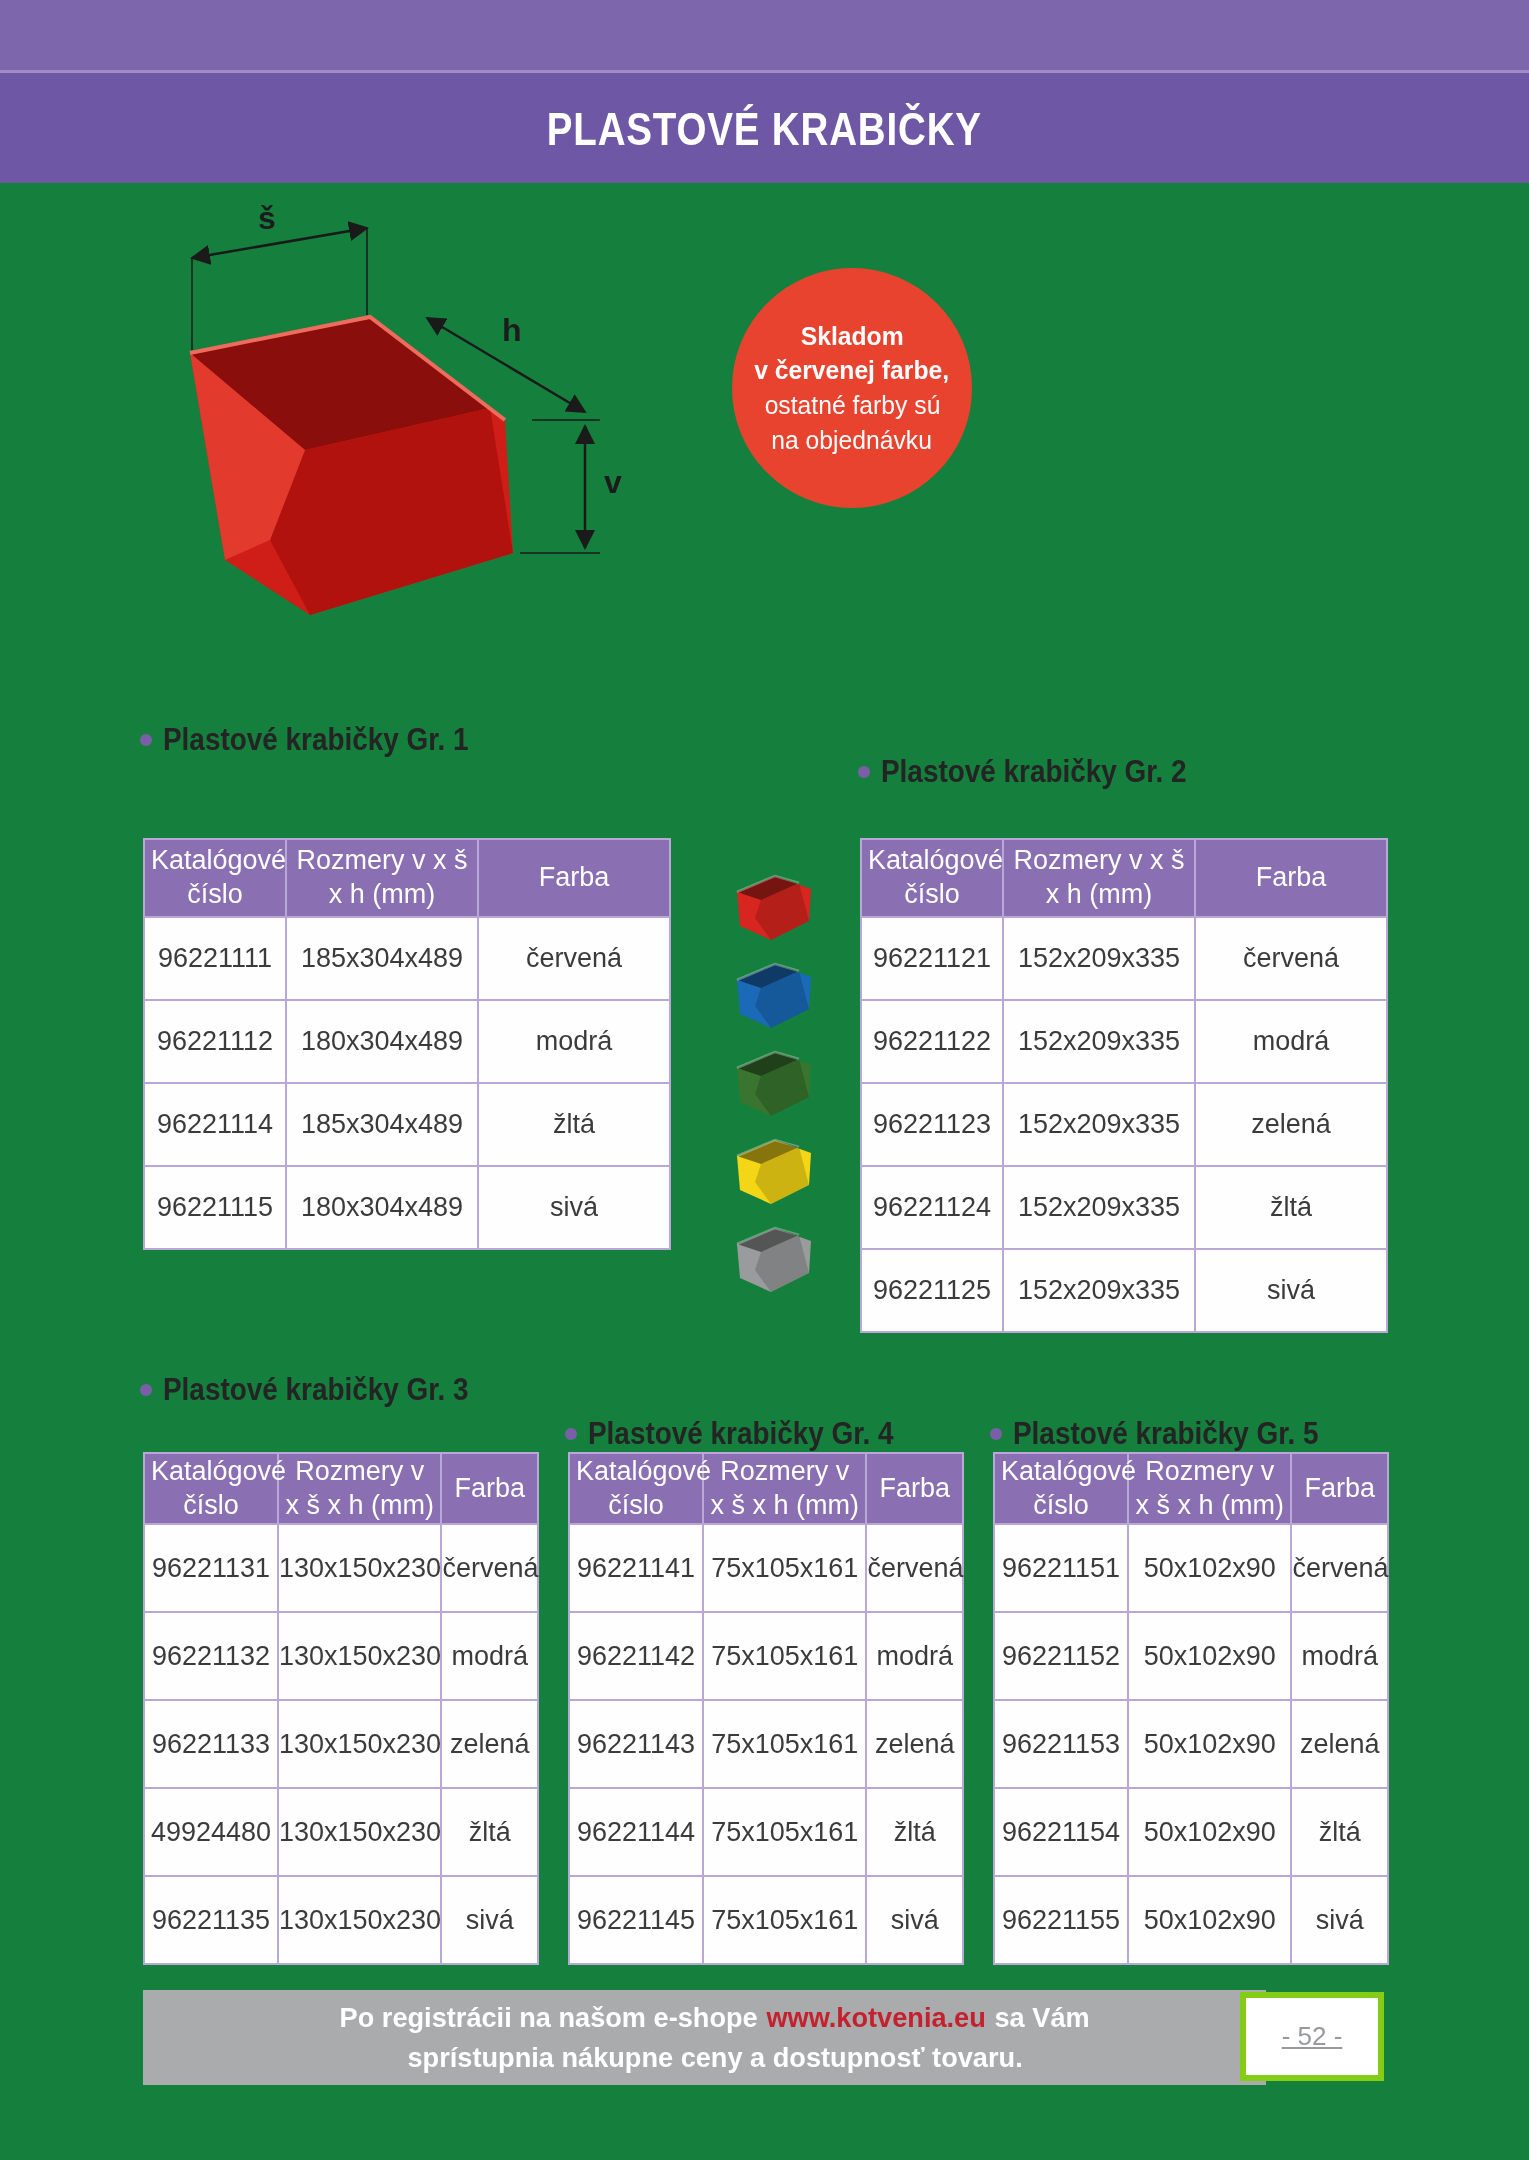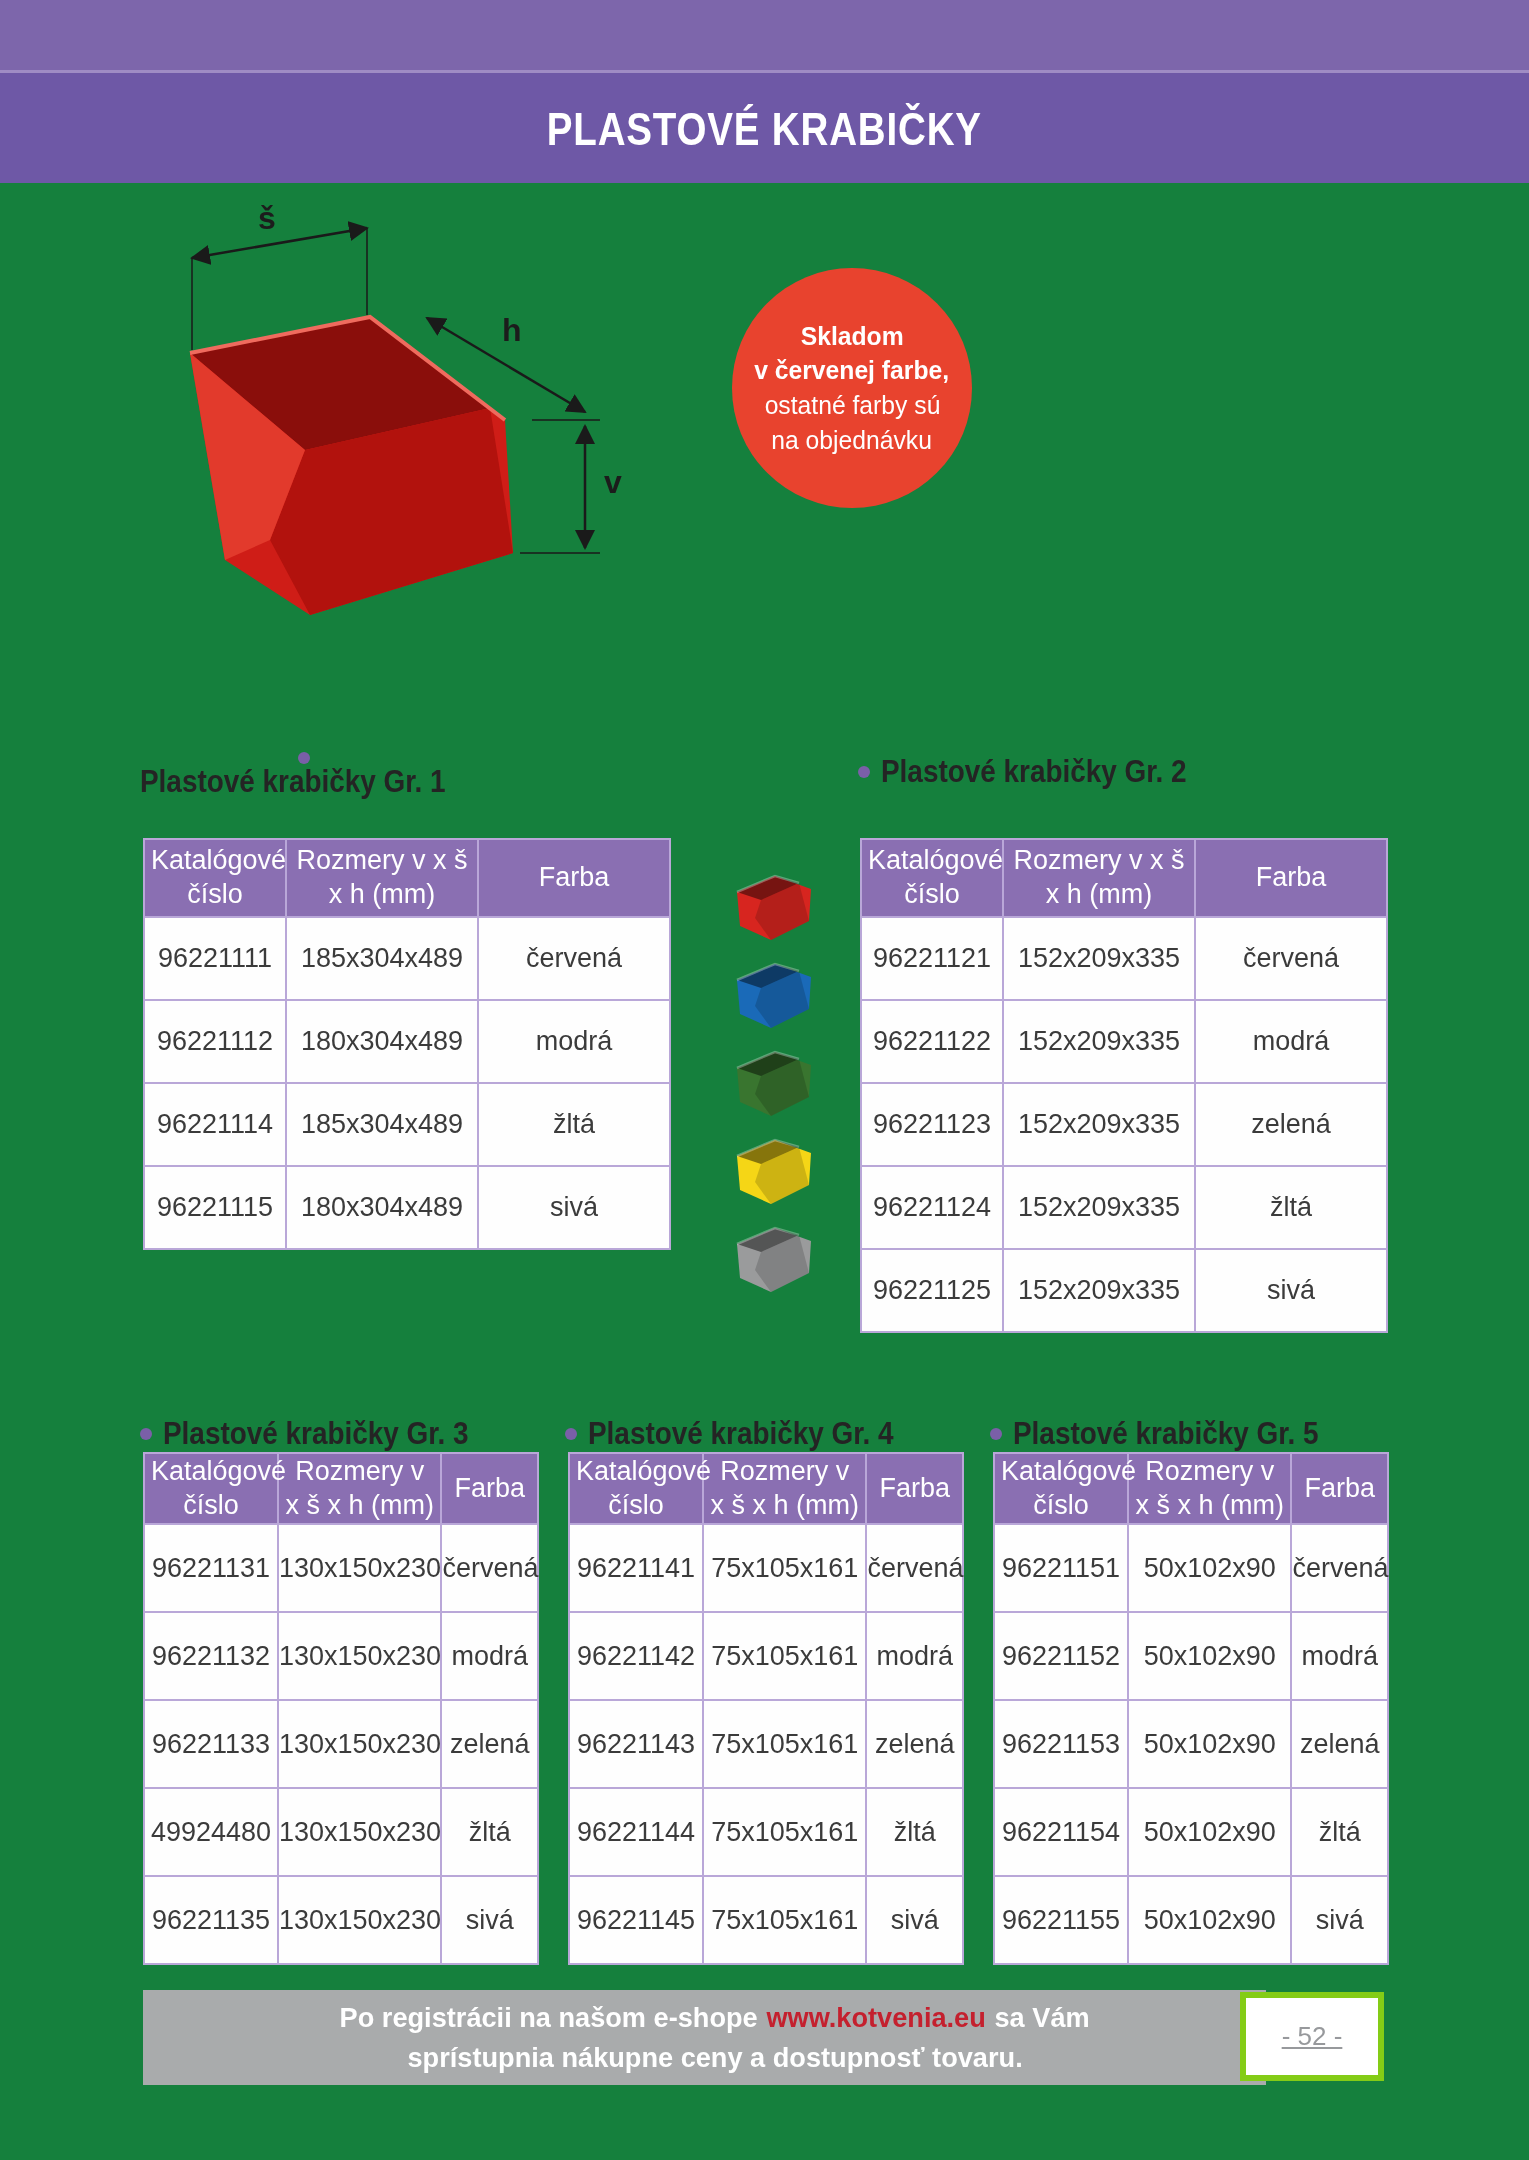--- a/index.html
+++ b/index.html
@@ -25,23 +25,23 @@
   #stock-badge{position:absolute;left:732px;top:268px;width:240px;height:240px;border-radius:50%;
     background:#e8432e;color:#ffffff;display:flex;flex-direction:column;align-items:center;justify-content:center;
     text-align:left;font-size:26px;line-height:1.33;}
   #stock-badge .b{font-weight:700;}
   #stock-badge span{display:block;transform:scaleX(0.95);white-space:nowrap;}
 
   
   .section-heading{position:absolute;display:flex;align-items:center;height:40px;}
   .section-heading .bullet{width:12px;height:12px;border-radius:50%;background:#7a5fa8;margin-right:11px;flex:0 0 auto;}
   .section-heading .ht{font-size:31px;font-weight:700;color:#242424;transform:scaleX(0.9);transform-origin:left center;white-space:nowrap;}
-  #heading-gr1{left:140px;top:752px;flex-direction:column;}
+  #heading-gr1{left:140px;top:720px;}
   #heading-gr2{left:858px;top:752px;}
-  #heading-gr3{left:140px;top:1414px;}
+  #heading-gr3{left:140px;top:1370px;}
   #heading-gr4{left:565px;top:1414px;}
   #heading-gr5{left:990px;top:1414px;}
 
   
   table.product-table{position:absolute;border-collapse:collapse;table-layout:fixed;background:#fefefe;}
   table.product-table th,table.product-table td{border:2px solid #b9a7d8;text-align:center;vertical-align:middle;}
   table.product-table th{background:#8a6fb2;color:#ffffff;font-weight:400;font-size:27px;line-height:1.25;padding:0 6px;}
   table.product-table td{color:#3b3b3b;font-size:27px;padding:0;}
   .table-top{width:528px;}
   .table-top th{height:76px;}

